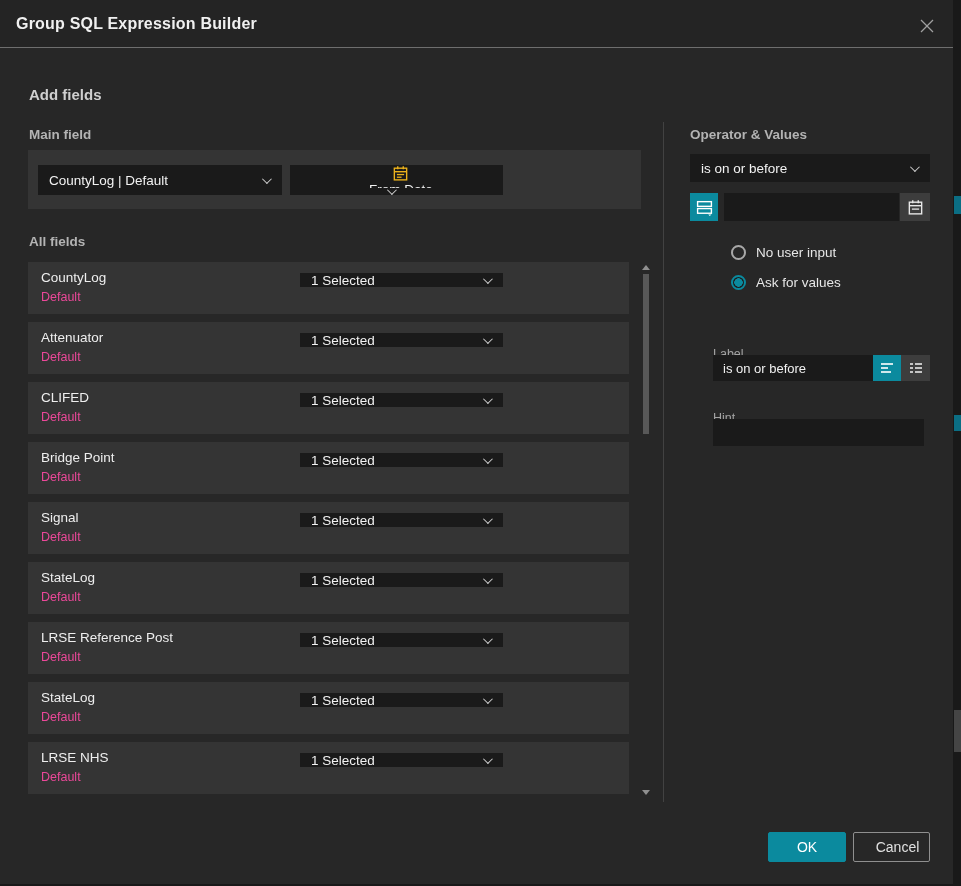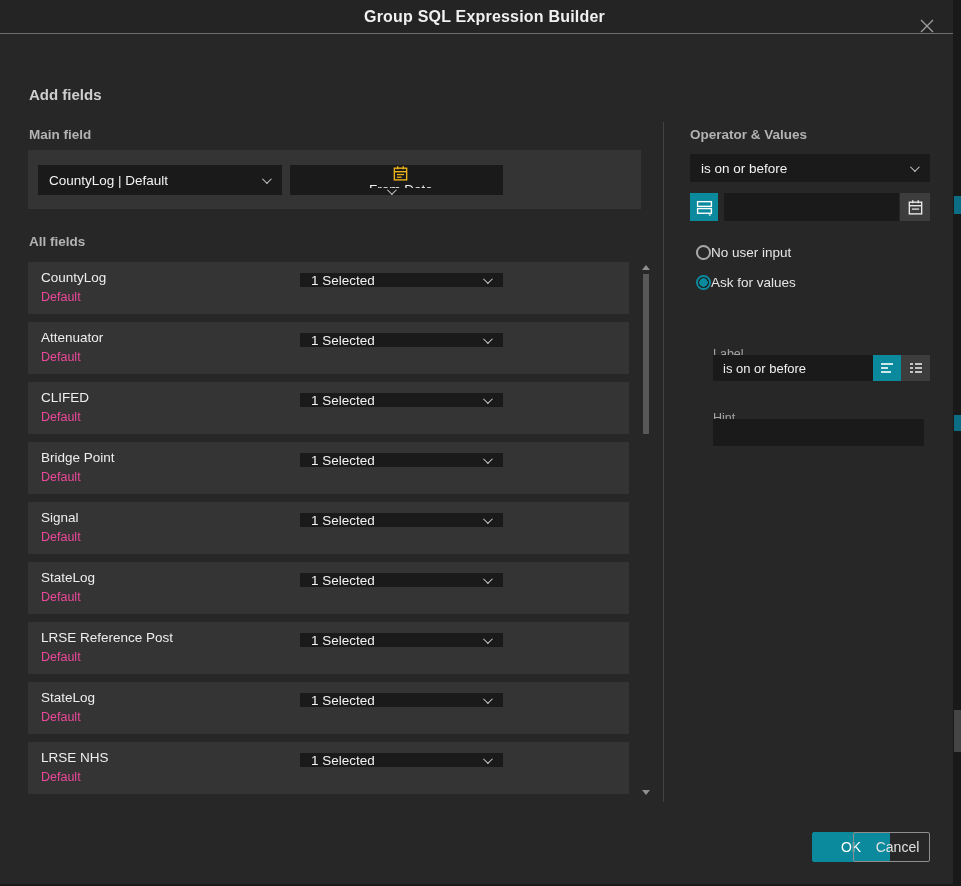--- a/index.html
+++ b/index.html
@@ -13,24 +13,24 @@
   }
   .bg-fragment { position: absolute; }
 
   .dialog {
     position: absolute; left: 0; top: 0;
     width: 953px; height: 884px;
     background: #272727;
   }
   .titlebar {
     position: absolute; left: 0; top: 0; right: 0;
-    height: 34px;
+    height: 48px;
     background: #242424;
     border-bottom: 1px solid #6e6e6e;
-    display: flex; align-items: center; justify-content: center;
+    display: flex; align-items: center;
   }
   .title {
     margin-left: 16px;
     font-size: 16px; font-weight: bold; color: #f0f0f0;
     letter-spacing: 0.2px;
   }
   .close-btn {
     position: absolute; right: 14px; top: 14px;
     width: 24px; height: 24px;
     display: flex; align-items: center; justify-content: center;
@@ -113,22 +113,22 @@
   .gray-btn { background: #3d3d3d; }
 
   .value-input {
     position: absolute;
     background: #1a1a1a; border: none; outline: none;
     color: #f0f0f0; font-size: 13px; font-family: "Liberation Sans", sans-serif;
     padding: 0 10px;
   }
 
   .radio-row {
-    position: absolute; left: 696px;
-    display: flex; align-items: flex-start; 
+    position: absolute; left: 731px;
+    display: flex; align-items: flex-start; gap: 10px;
     cursor: pointer;
   }
   .radio-circle {
     width: 15px; height: 15px; border-radius: 50%;
     border: 2px solid #a8a8a8; background: transparent; flex: none;
   }
   .radio-circle.checked {
     border-color: #0b8a9e;
     background: radial-gradient(circle, #0b8a9e 0 4px, #1d1d1d 4.5px);
   }
@@ -143,21 +143,21 @@
   }
   .small-lbl { position: absolute; font-size: 12.5px; color: #a3a3a3; margin-top: 13px; }
   .lbl-label { left: 713px; top: 334px; }
   .lbl-hint  { left: 713px; top: 398px; }
 
   .footer-btn {
     position: absolute; top: 832px; height: 30px;
     font-size: 14px; text-align: center; line-height: 28px;
     border-radius: 2px; cursor: pointer;
   }
-  .ok-btn { left: 812px; width: 78px; background: #0b8a9e; color: #ffffff; border: 1px solid #0b8a9e; }
+  .ok-btn { left: 768px; width: 78px; background: #0b8a9e; color: #ffffff; border: 1px solid #0b8a9e; }
   .cancel-btn { left: 853px; width: 77px; background: transparent; color: #e0e0e0; border: 1px solid #8f8f8f; padding-left: 12px; }
 </style>
 </head>
 <body>
 
 <div class="bg-fragment" style="left:954px;top:196px;width:7px;height:18px;background:#0b6e84;"></div>
 <div class="bg-fragment" style="left:954px;top:415px;width:7px;height:16px;background:#0b6e84;"></div>
 <div class="bg-fragment" style="left:954px;top:710px;width:7px;height:42px;background:#454545;"></div>
 
 <div class="dialog">

